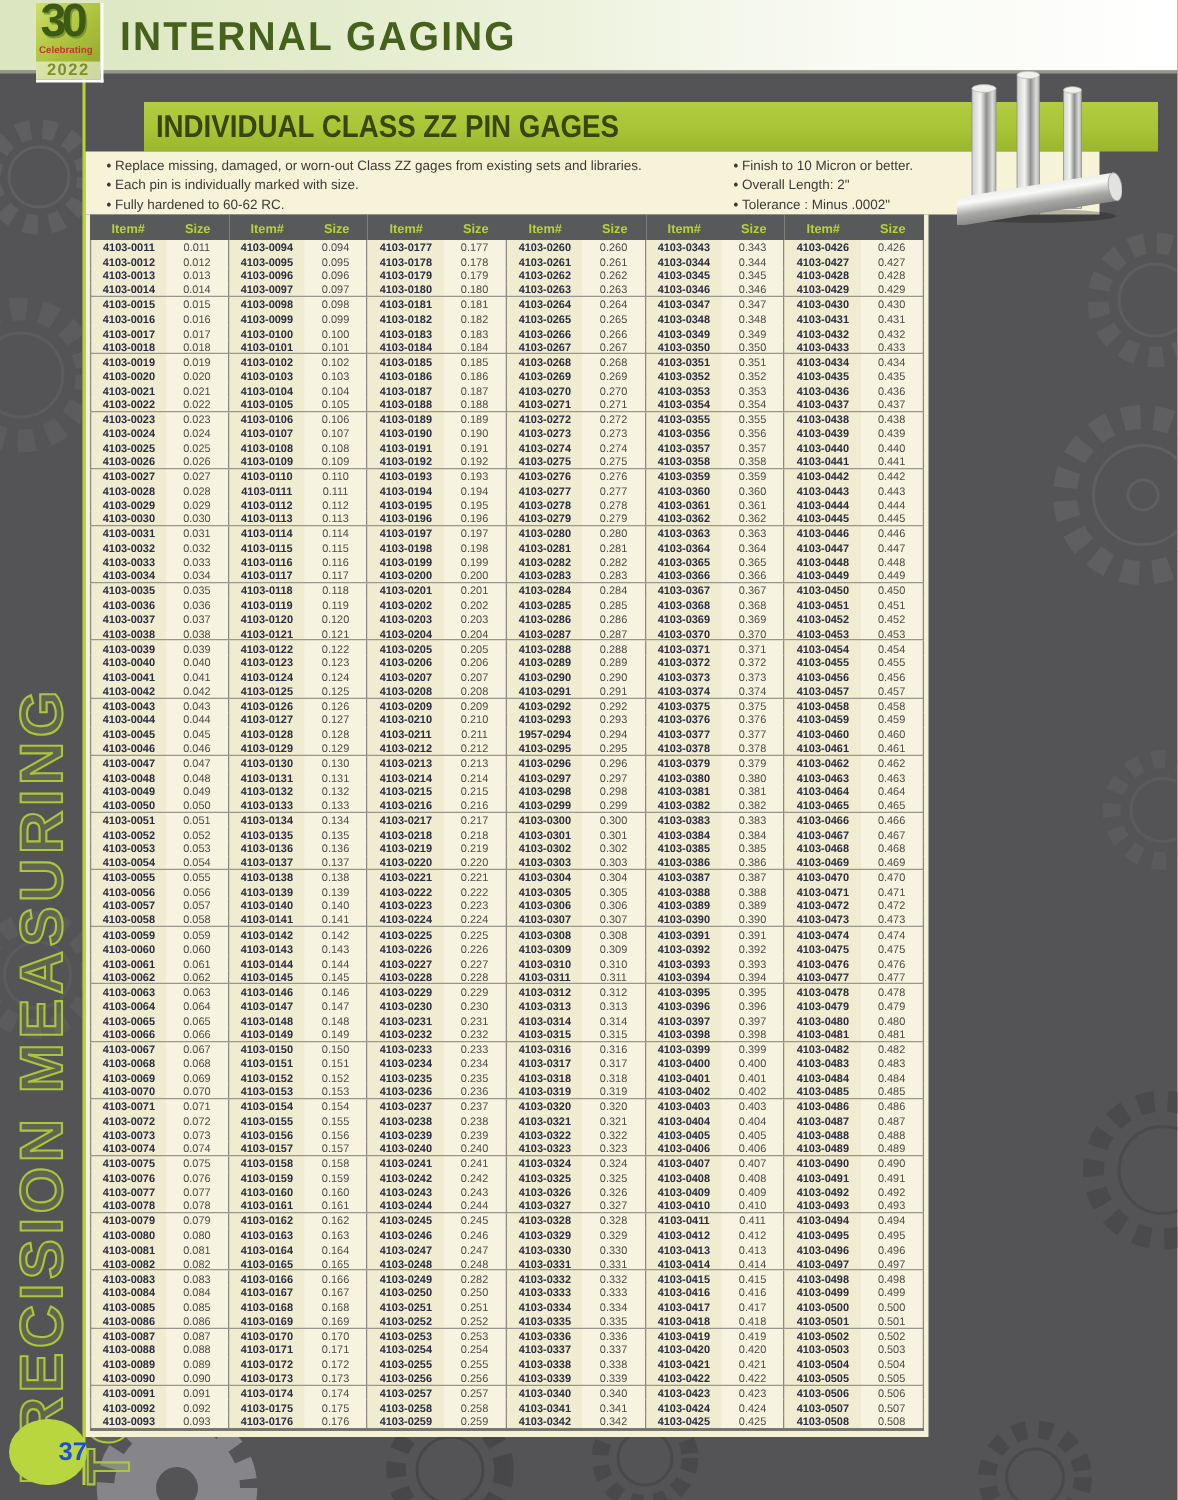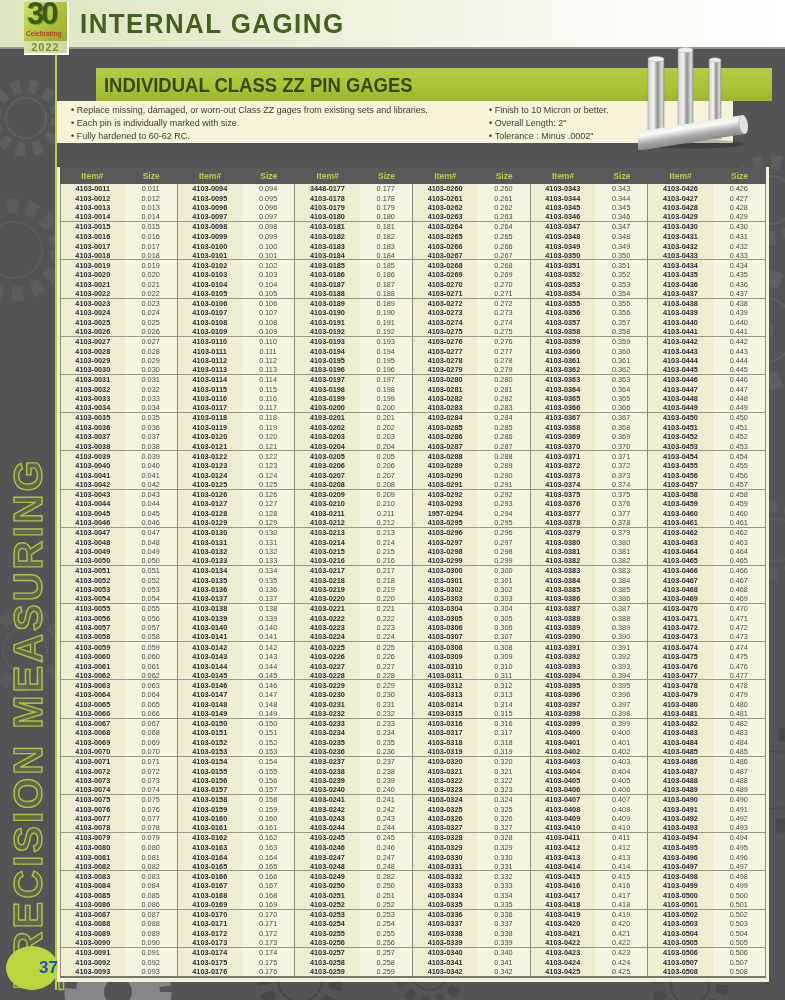--- a/index.html
+++ b/index.html
@@ -30,21 +30,21 @@
     background:linear-gradient(180deg,#b3cc44 0%,#a9c436 55%,#9cb52e 100%);display:flex;align-items:center;margin-left:39px;}
   .sectext{font-size:21px;font-weight:bold;color:#39470e;letter-spacing:0;padding-left:9px;transform:scaleX(0.88);transform-origin:left;white-space:nowrap;}
   .intro{position:absolute;left:57px;top:101px;width:676px;height:42px;z-index:2;background:#f6f3d9;padding-left:28px;}
   .blist{position:absolute;top:3px;list-style:none;font-size:9px;line-height:13px;color:#3b3b35;}
   .blist.left{left:14px;width:410px;}
   .blist.right{left:432px;width:230px;}
   .blist li{white-space:nowrap;}
   .blist li::before{content:"\2022\00a0";font-weight:bold;}
   .pins{position:absolute;left:638px;top:47px;width:110px;height:103px;z-index:4;}
   
-  .gtable{position:absolute;left:57px;top:143px;width:712px;z-index:2;background:#f4f1d6;padding:0 3px 4px 3px;margin-top:24px;}
+  .gtable{position:absolute;left:57px;top:143px;width:562px;z-index:2;background:#f4f1d6;padding:0 3px 4px 3px;}
   .cols{display:flex;}
   .grp{flex:1 1 0;min-width:0;}
   .row{display:flex;height:9.56px;align-items:center;border-right:1px solid #8a8a80;}
   .grp:first-child .row{border-left:1px solid #8a8a80;}
   .row.hdr{height:17px;background:#58595b;border-right:none;border-left:none !important;}
   .row.sep{border-bottom:1px solid #97978c;}
   .cell{text-align:center;white-space:nowrap;overflow:visible;height:100%;display:flex;align-items:center;justify-content:center;}
   .c-item{width:55%;background:#efecd1;font-weight:bold;color:#2b2b3f;font-size:7.3px;}
   .c-size{width:45%;background:#f6f4e1;color:#4a4a46;font-size:7.3px;}
   .hdr .c-item,.hdr .c-size{background:transparent;color:#b6d23a;font-size:8.5px;font-weight:bold;}
@@ -844,21 +844,21 @@
           <div class="cell c-item">4103-0176</div>
           <div class="cell c-size">0.176</div>
         </div>
       </div>
       <div class="grp">
         <div class="row hdr">
           <div class="cell c-item">Item#</div>
           <div class="cell c-size">Size</div>
         </div>
         <div class="row">
-          <div class="cell c-item">3448-0177</div>
+          <div class="cell c-item">4103-0177</div>
           <div class="cell c-size">0.177</div>
         </div>
         <div class="row">
           <div class="cell c-item">4103-0178</div>
           <div class="cell c-size">0.178</div>
         </div>
         <div class="row">
           <div class="cell c-item">4103-0179</div>
           <div class="cell c-size">0.179</div>
         </div>

